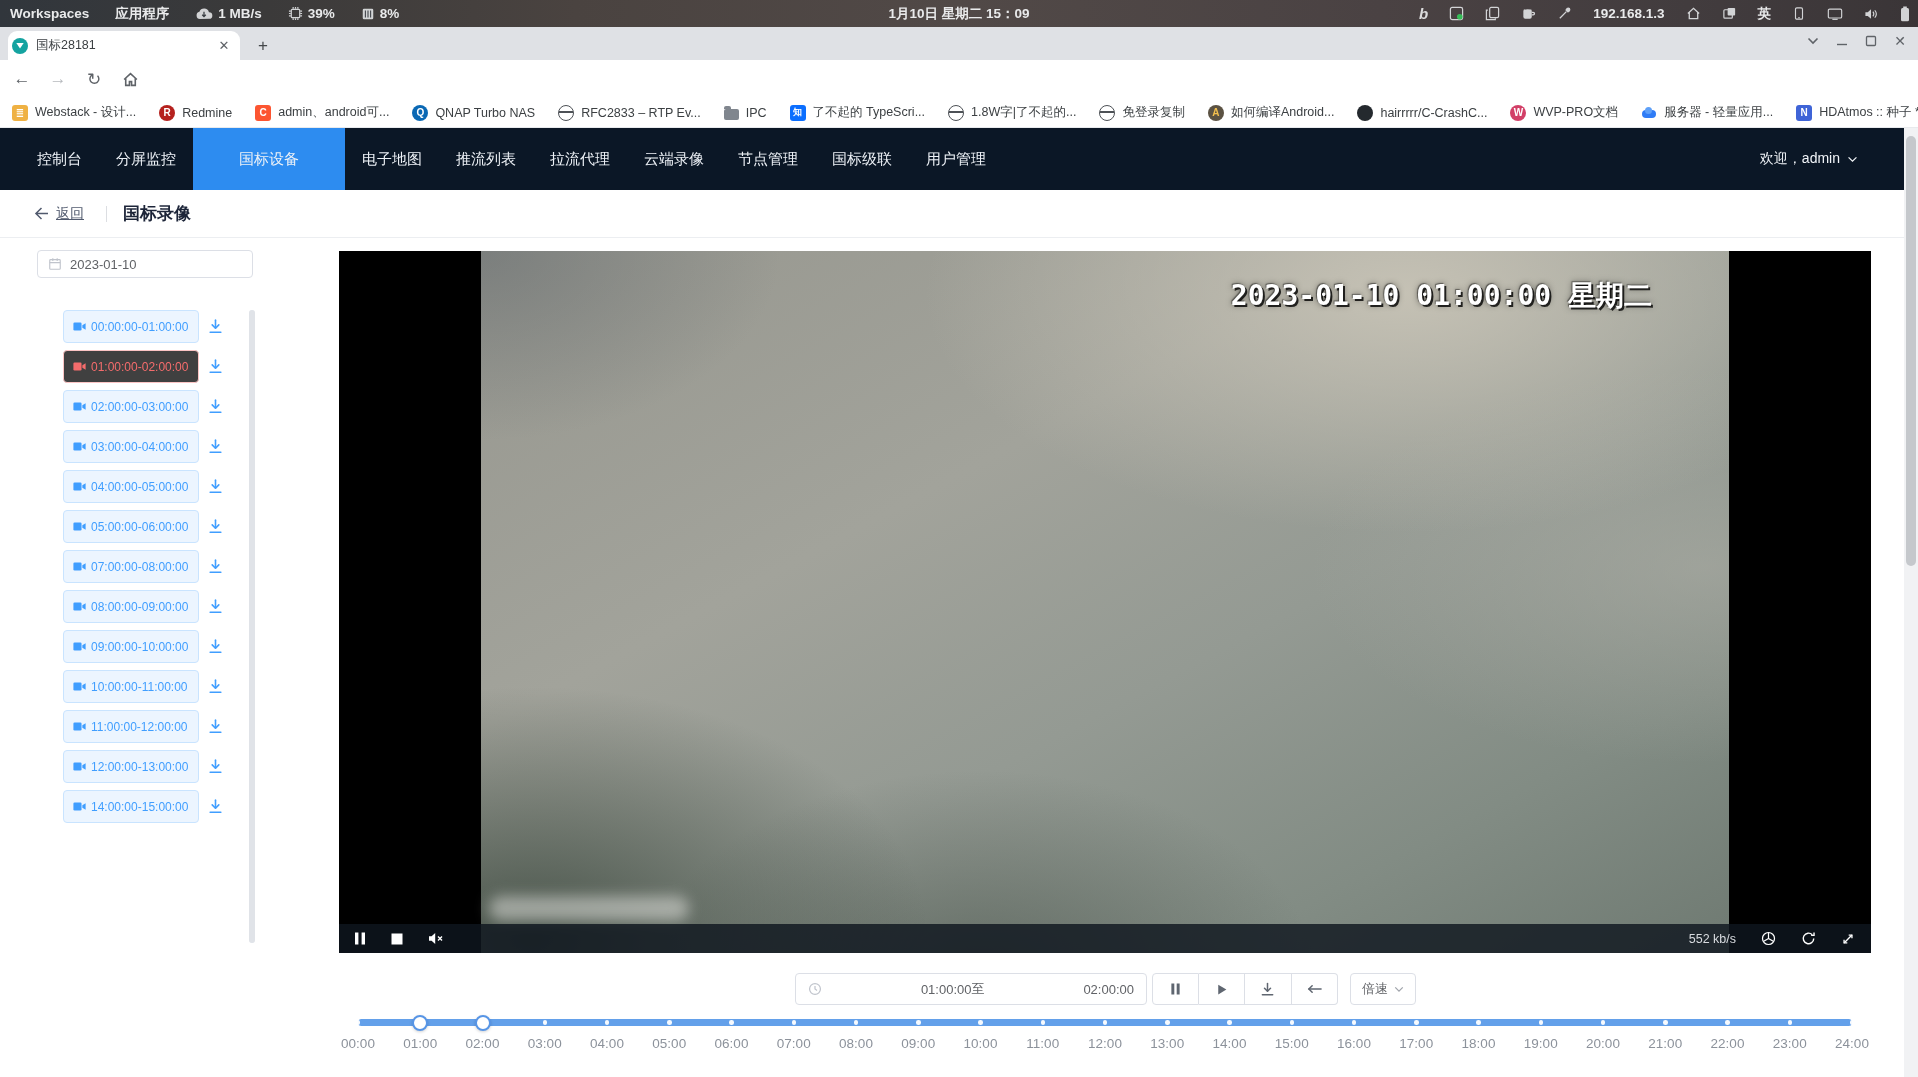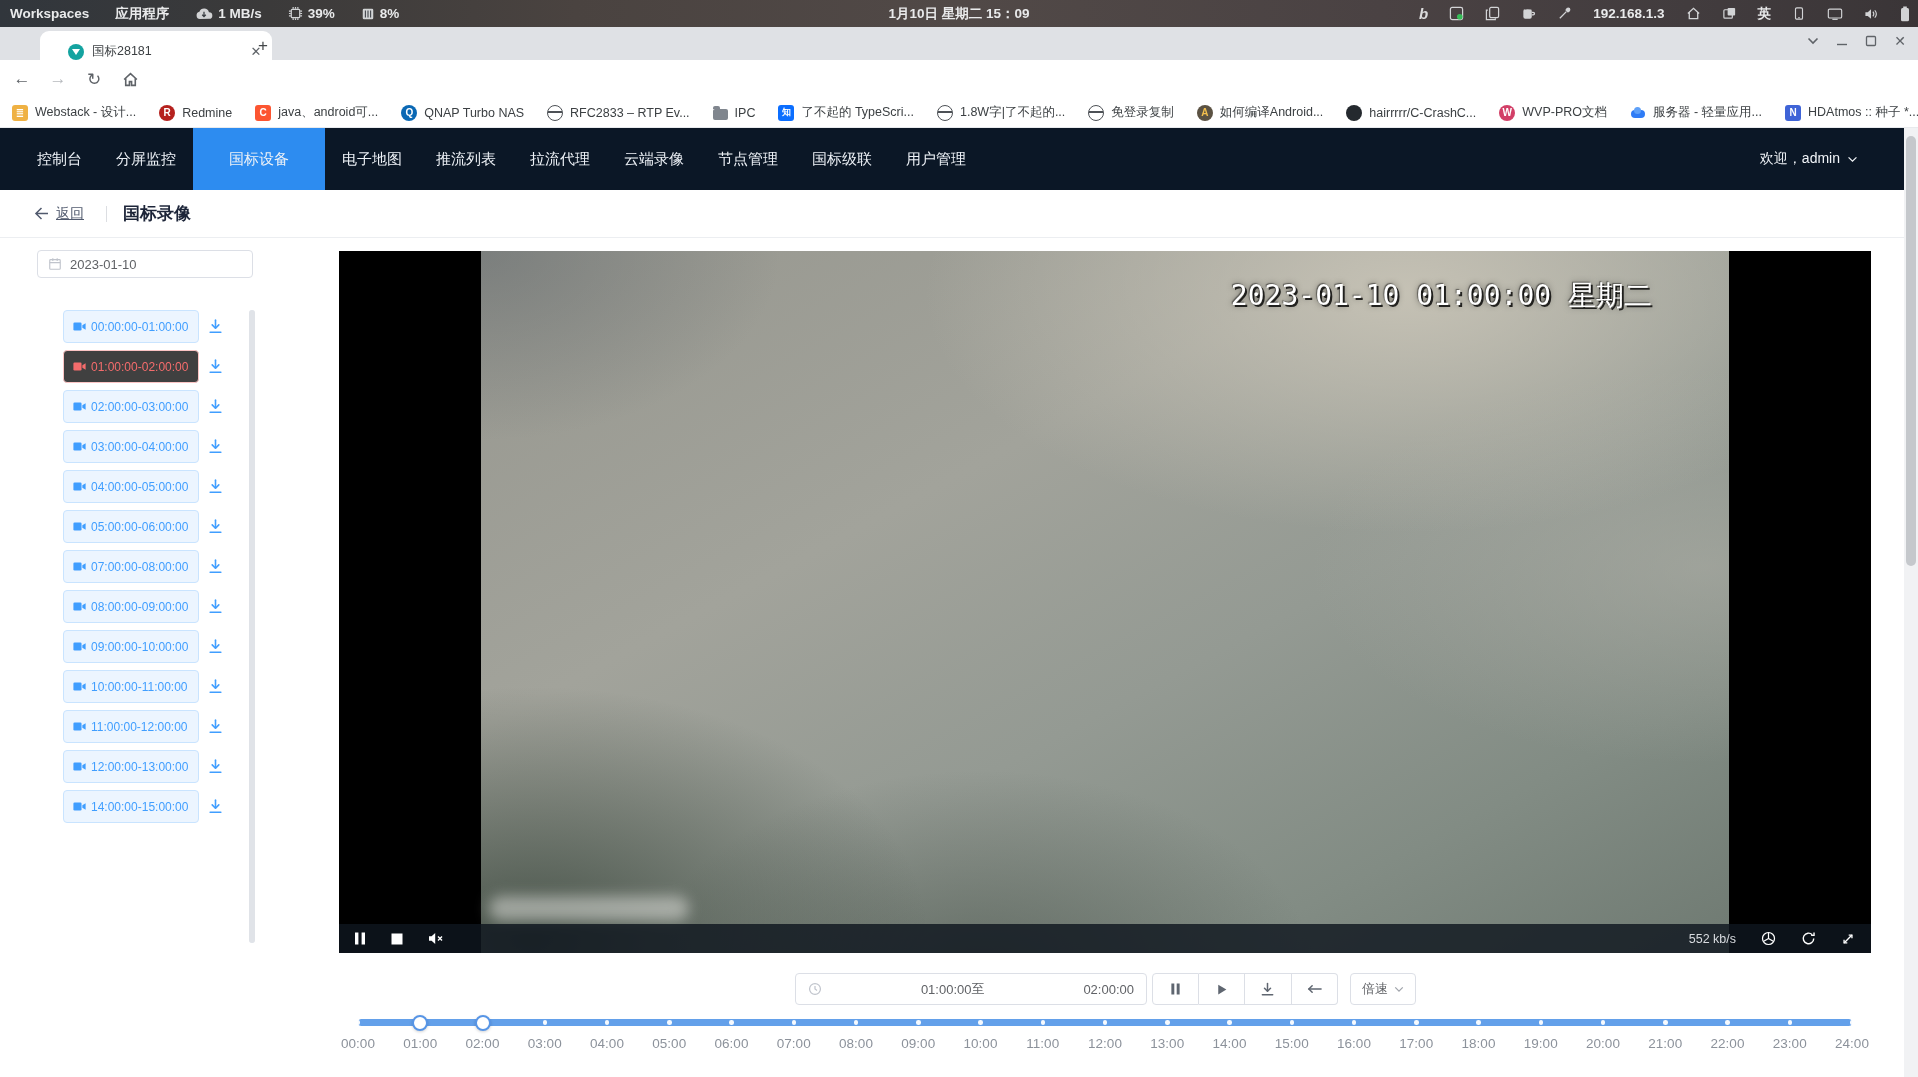--- a/index.html
+++ b/index.html
@@ -14,21 +14,21 @@
     display:flex; align-items:center; color:#e9eaeb; font-size:13.5px; font-weight:700; }
   .sys-left { display:flex; align-items:center; gap:26px; padding-left:10px; }
   .sys-metric { display:flex; align-items:center; gap:5px; }
   .sys-center { position:absolute; left:50%; transform:translateX(-50%); }
   .sys-right { position:absolute; right:8px; display:flex; align-items:center; gap:21px; font-weight:700; }
   .sysicon { opacity:.92; }
 
   
   .tabstrip { position:absolute; left:0; top:27px; width:100%; height:33px; background:#dfe1e5; }
   .tab { position:absolute; left:8px; top:4px; width:232px; height:29px; background:#fff;
-    border-radius:9px 9px 0 0; display:flex; align-items:flex-end; padding:0 8px 0 28px;margin-left:32px; }
+    border-radius:9px 9px 0 0; display:flex; align-items:center; padding:0 8px 0 4px; }
   .tab-title { flex:1; font-size:12.5px; color:#3c4043; margin-left:8px; white-space:nowrap; overflow:hidden; }
   .favicon { width:16px; height:16px; border-radius:50%; background:#14a3a0; position:relative; flex:none; }
   .favicon::after { content:""; position:absolute; left:4px; top:5px; width:8px; height:6px;
     background:#fff; clip-path:polygon(0 0,100% 0,50% 100%); }
   .tab-close { width:16px; height:16px; border-radius:50%; color:#5f6368; font-size:13px; line-height:16px; text-align:center; }
   .newtab { position:absolute; left:252px; top:8px; width:22px; height:22px; color:#44474a; font-size:17px; line-height:21px; text-align:center; border-radius:50%; }
   .winctl { position:absolute; right:12px; top:6px; display:flex; align-items:center; gap:17px; color:#5f6368; }
 
   
   .toolbar { position:absolute; left:0; top:60px; width:100%; height:38px; background:#fff; display:flex; align-items:center; }
@@ -69,21 +69,21 @@
   .ic-wvp { background:#d23f67; border-radius:50%; }
   .ic-qcloud { background:transparent; position:relative; }
   .ic-qcloud::before { content:""; position:absolute; left:1px; top:5px; width:14px; height:8px; background:#2f7cf6; border-radius:6px; }
   .ic-qcloud::after { content:""; position:absolute; left:4px; top:2px; width:7px; height:7px; background:#5ea0f8; border-radius:50%; }
   .ic-nas { background:#3f64d7; }
 
   
   .navbar { position:absolute; left:0; top:128px; width:1904px; height:62px; background:#0b1726;
     display:flex; align-items:stretch; padding-left:20px; }
   .nav-tab { color:#eef2f7; font-size:15px; line-height:62px; padding:0 17px; white-space:nowrap; }
-  .nav-tab.active { background:#2d8cf0; padding:0 36px; }
+  .nav-tab.active { background:#2d8cf0; padding:0 46px; }
   .nav-welcome { position:absolute; right:46px; top:0; height:62px; display:flex; align-items:center; gap:7px;
     color:#f2f5f9; font-size:14px; }
 
   
   .pageheader { position:absolute; left:0; top:190px; width:1904px; height:48px; background:#fff;
     border-bottom:1px solid #eceef1; display:flex; align-items:center; }
   .back-group { display:flex; align-items:center; gap:7px; margin-left:34px; color:#515a6e; font-size:14px;text-decoration:underline; }
   .ph-divider { width:1px; height:16px; background:#dcdee2; margin:0 16px 0 22px; }
   .ph-title { font-size:17px; font-weight:700; color:#1c2438; }
 
@@ -110,21 +110,21 @@
     background:
       radial-gradient(62% 55% at 74% 6%, rgba(199,195,182,.95), rgba(199,195,182,0) 62%),
       radial-gradient(45% 40% at 98% 45%, rgba(176,176,168,.55), rgba(176,176,168,0) 70%),
       radial-gradient(55% 62% at 4% 98%, rgba(64,76,66,.9), rgba(64,76,66,0) 58%),
       radial-gradient(45% 50% at 40% 104%, rgba(86,96,88,.75), rgba(86,96,88,0) 60%),
       radial-gradient(40% 45% at 0% 0%, rgba(104,110,113,.6), rgba(104,110,113,0) 60%),
       linear-gradient(152deg,#97978f 0%,#a2a39b 35%,#949a93 58%,#828c84 80%,#6f7a72 100%); }
   .watermark { position:absolute; left:150px; bottom:32px; width:200px; height:25px;
     background:rgba(235,236,232,.5); border-radius:13px; filter:blur(7px); }
   .osd { position:absolute; top:26px; right:219px; font-family:"DejaVu Sans Mono","Liberation Mono",monospace;
-    font-size:28px; font-weight:400; color:#fff; white-space:nowrap;
+    font-size:28px; font-weight:700; color:#fff; white-space:nowrap;
     text-shadow:2px 2px 0 rgba(0,0,0,.8), -1px -1px 1px rgba(0,0,0,.45), 0 0 6px rgba(0,0,0,.5); }
   .player-bar { position:absolute; left:0; right:0; bottom:0; height:29px; background:rgba(15,22,30,.82);
     display:flex; align-items:center; }
   .pb-left { display:flex; align-items:center; gap:25px; padding-left:15px; }
   .pb-right { margin-left:auto; display:flex; align-items:center; gap:25px; padding-right:16px; }
   .bitrate { color:#d8dbdf; font-size:12.5px; }
   .pb-btn { display:flex; align-items:center; }
 
   
   .time-box { position:absolute; left:795px; top:735px; width:352px; height:32px; border:1px solid #dcdfe6;
@@ -339,21 +339,21 @@
 
   <div class="bookmarks">
     <span style="display:contents"><span class="bm-item">
           <span class="bm-icon ic-webstack">≣</span>
           <span class="bm-label">Webstack - 设计...</span>
         </span><span class="bm-item">
           <span class="bm-icon ic-redmine">R</span>
           <span class="bm-label">Redmine</span>
         </span><span class="bm-item">
           <span class="bm-icon ic-csdn">C</span>
-          <span class="bm-label">java、android可...</span>
+          <span class="bm-label">admin、android可...</span>
         </span><span class="bm-item">
           <span class="bm-icon ic-qnap">Q</span>
           <span class="bm-label">QNAP Turbo NAS</span>
         </span><span class="bm-item">
           <span class="bm-icon ic-globe-dark"></span>
           <span class="bm-label">RFC2833 – RTP Ev...</span>
         </span><span class="bm-item">
           <span class="bm-icon ic-folder"></span>
           <span class="bm-label">IPC</span>
         </span><span class="bm-item">

